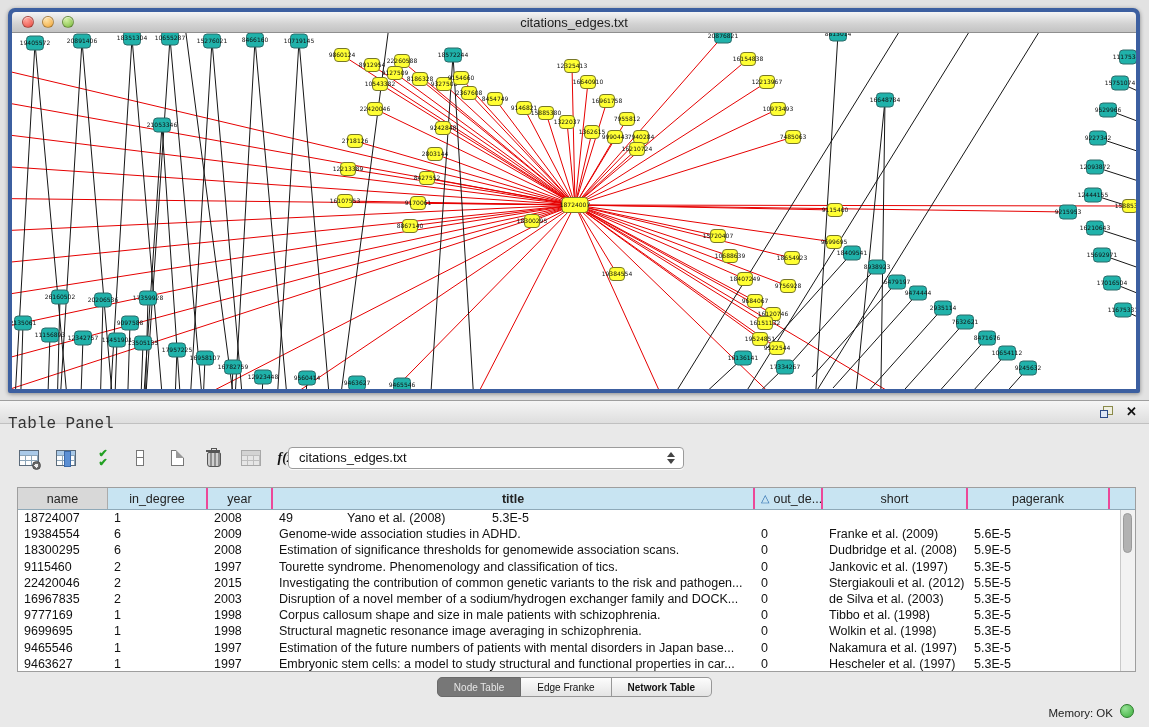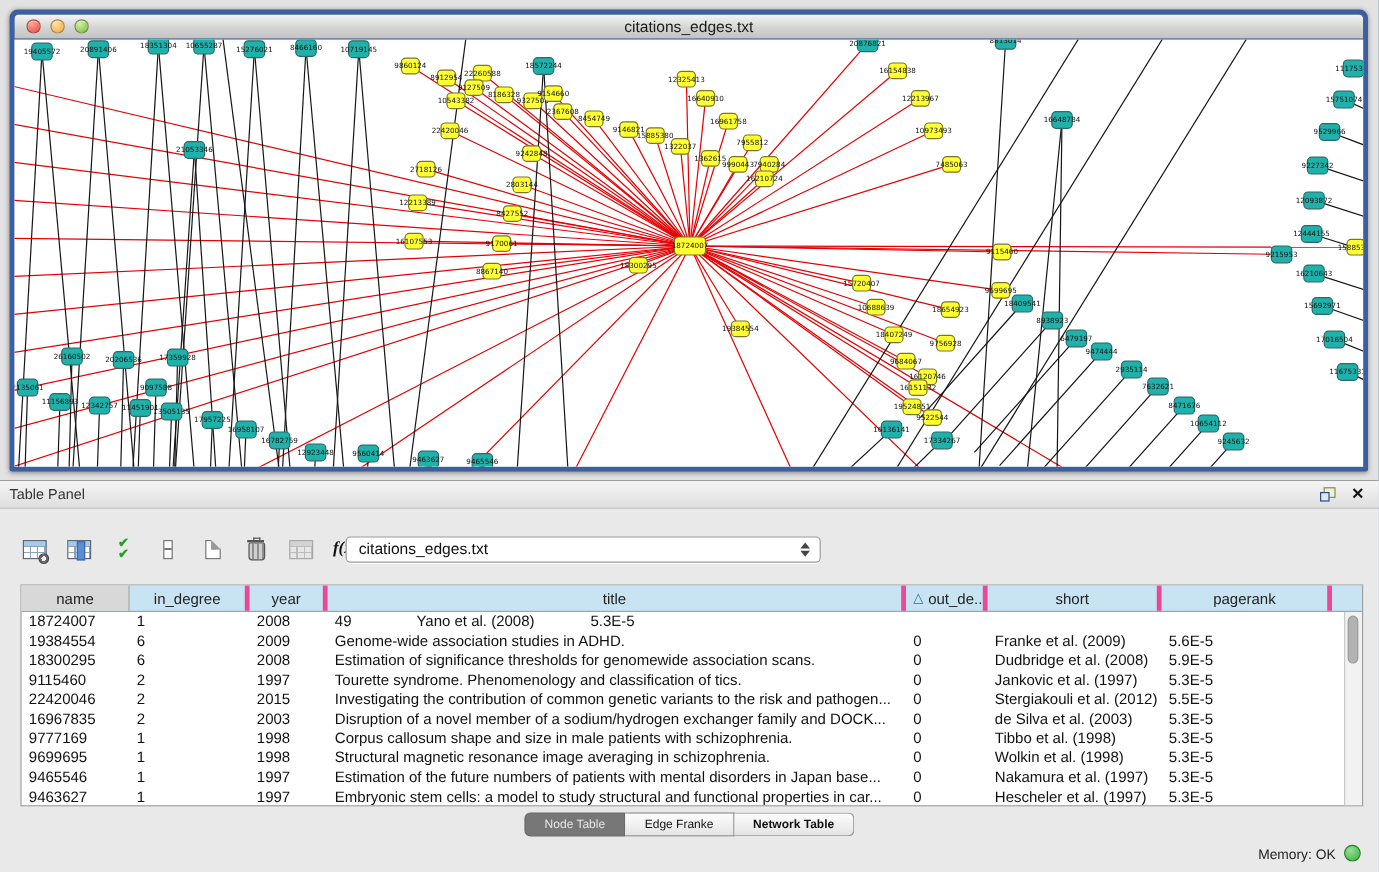--- a/index.html
+++ b/index.html
@@ -20,21 +20,21 @@
   .win-title{flex:1;text-align:center;font-size:13px;color:#1c1c1c;}
   #canvas-wrap{position:absolute;left:4px;top:25px;width:1124px;height:356px;background:#ffffff;overflow:hidden;}
   #net-svg{display:block;}
   .e-r{stroke:#e60000;stroke-width:1;}
   .e-k{stroke:#161616;stroke-width:1;}
   .nlab{font-family:"DejaVu Sans",sans-serif;font-size:6px;fill:#111;text-anchor:middle;}
 
   
   #table-panel{position:absolute;left:0;top:400px;width:1149px;height:327px;background:#e9e9e9;border-top:1px solid #9e9e9e;box-sizing:border-box;}
   .panel-header{position:absolute;left:0;top:0;width:100%;height:22px;background:linear-gradient(#f5f5f5,#dedede);border-bottom:1px solid #c0c0c0;}
-  .panel-title{position:absolute;left:8px;top:4px;font-size:12px;color:#333;}
+  .panel-title{position:absolute;left:8px;top:14px;font-size:16px;color:#333;font-family:Liberation Mono, monospace;}
   .float-icon{position:absolute;right:36px;top:5px;width:13px;height:12px;}
   .float-icon .sq1{position:absolute;left:3px;top:0;width:8px;height:7px;border:1px solid #8a8a4a;background:#efefdf;}
   .float-icon .sq2{position:absolute;left:0;top:4px;width:6px;height:6px;border:1px solid #2c4a86;background:#dfe7f5;}
   .close-icon{position:absolute;right:12px;top:3px;font-size:13px;font-weight:bold;color:#111;line-height:15px;cursor:default;}
 
   .toolbar{position:absolute;left:16px;top:42px;height:30px;display:flex;align-items:center;gap:11px;}
   .tbi{position:relative;width:26px;height:24px;display:flex;align-items:center;justify-content:center;}
   .mini-table{width:20px;height:16px;box-sizing:border-box;border:1px solid #5a6a7a;background:
     linear-gradient(#a9c9e8 0 4px,rgba(0,0,0,0) 4px),
     repeating-linear-gradient(90deg,rgba(0,0,0,0) 0 5px,#8ba4b8 5px 6px),
@@ -56,21 +56,21 @@
 
   .dropdown{position:absolute;left:288px;top:46px;width:396px;height:22px;background:#fff;border:1px solid #9b9b9b;
     border-radius:4px;box-sizing:border-box;font-size:13px;line-height:20px;padding-left:10px;color:#111;
     box-shadow:0 1px 0 rgba(255,255,255,.8);}
   .stepper{position:absolute;right:8px;top:3px;width:9px;height:14px;}
   .stepper .up{position:absolute;left:1px;top:1px;width:0;height:0;border-left:4px solid transparent;border-right:4px solid transparent;border-bottom:5px solid #444;}
   .stepper .down{position:absolute;left:1px;bottom:1px;width:0;height:0;border-left:4px solid transparent;border-right:4px solid transparent;border-top:5px solid #444;}
 
   #table{position:absolute;left:17px;top:86px;width:1119px;height:185px;background:#fff;border:1px solid #9e9e9e;box-sizing:border-box;}
   .thead{display:flex;height:22px;background:#c8e4f2;border-bottom:1px solid #8fa9b8;box-sizing:border-box;}
-  .th{box-sizing:border-box;border-right:4px solid #ec4899;font-size:12.5px;display:flex;align-items:center;justify-content:center;color:#222;overflow:hidden;white-space:nowrap;}
+  .th{box-sizing:border-box;border-right:2px solid #ec4899;font-size:12.5px;display:flex;align-items:center;justify-content:center;color:#222;overflow:hidden;white-space:nowrap;}
   .th.first{background:#d8d8d8;border-right:1px solid #ababab;}
   .th .sort{color:#2a6daf;font-size:11px;margin-right:4px;}
   .th.sorted{justify-content:flex-start;padding-left:6px;}
   .th.filler{flex:1;border-right:none;}
   .rows{position:absolute;left:0;top:22px;right:15px;bottom:0;overflow:hidden;}
   .tr{display:flex;height:16.2px;font-size:12.5px;color:#111;align-items:center;}
   .td{box-sizing:border-box;padding-left:6px;white-space:nowrap;overflow:hidden;}
   .vscroll{position:absolute;right:0;top:22px;bottom:0;width:15px;background:#f2f2f2;border-left:1px solid #c9c9c9;box-sizing:border-box;}
   .vthumb{position:absolute;left:2px;top:3px;width:9px;height:40px;border-radius:5px;background:#b2b2b2;border:1px solid #9a9a9a;box-sizing:border-box;}
 
@@ -693,21 +693,21 @@
     <div class="thead" id="thead">
         <div class="th first" style="width: 90px;">
           <span>name</span>
         </div>
         <div class="th" style="width: 100px;">
           <span>in_degree</span>
         </div>
         <div class="th" style="width: 65px;">
           <span>year</span>
         </div>
-        <div class="th" style="width: 482px;">
+        <div class="th" style="width: 482px; font-weight: bold;">
           <span>title</span>
         </div>
         <div class="th sorted" style="width: 68px;">
           <span class="sort">△</span>
           <span>out_de...</span>
         </div>
         <div class="th" style="width: 145px;">
           <span>short</span>
         </div>
         <div class="th" style="width: 142px;">

